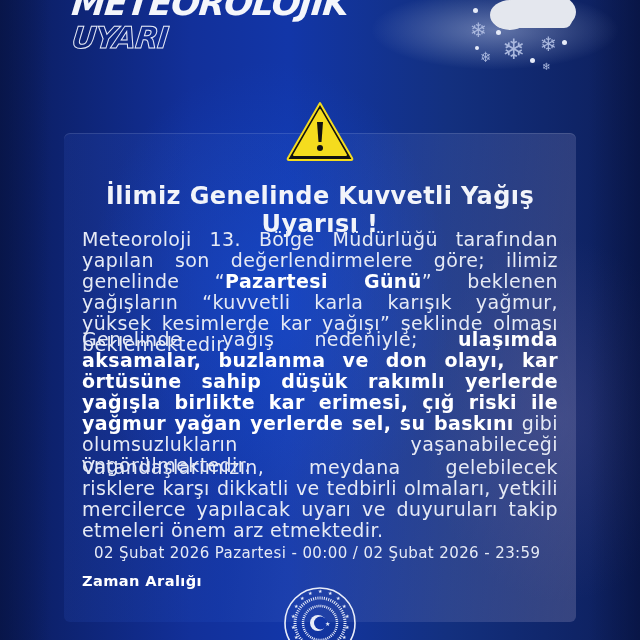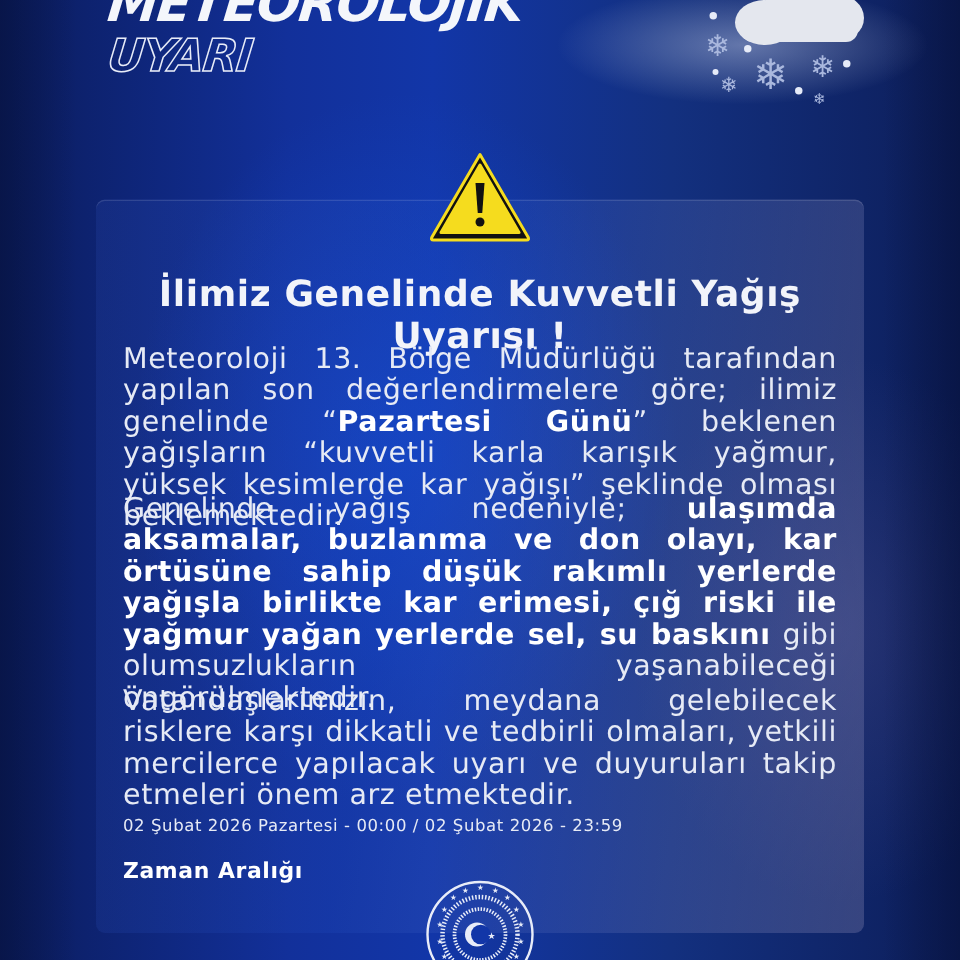--- a/index.html
+++ b/index.html
@@ -151,23 +151,23 @@
       left: 0;
       top: 391px;
       font-size: 14.6px;
       font-weight: bold;
       color: #ffffff;
       letter-spacing: 0.4px;
       margin-top: 48px;
     }
     .time-value {
       position: absolute;
-      left: 0;
+      left: 12px;
       top: 411px;
-      font-size: 11px;
+      font-size: 15px;
       color: #e6eaf5;
       letter-spacing: 0.4px;
     }
     .emblem {
       position: absolute;
       left: 283px;
       top: 586px;
       width: 74px;
       height: 74px;
       z-index: 3;

